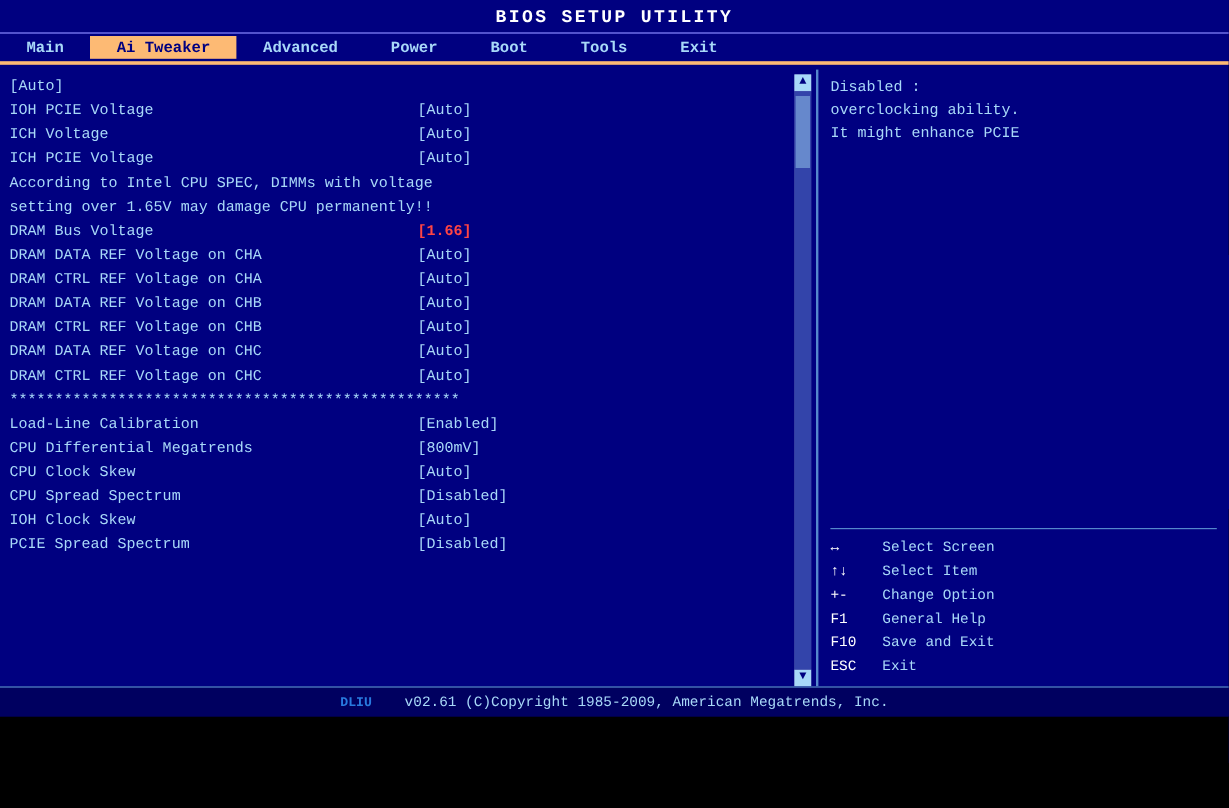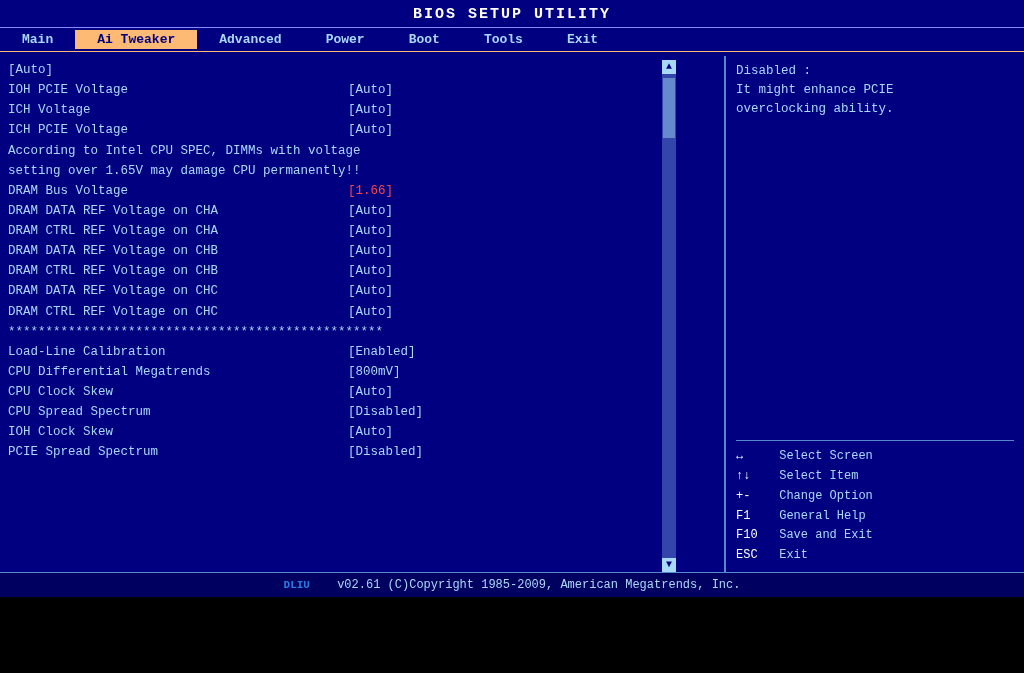--- a/index.html
+++ b/index.html
@@ -24,21 +24,21 @@
       font-size: 15px;
       font-weight: bold;
       padding: 6px 0 4px 0;
       letter-spacing: 2px;
     }
     .menu-bar {
       display: flex;
       flex-direction: row;
       background: #000080;
       border-top: 1px solid #8888ff;
-      border-bottom: 1px solid #fdba74;
+      border-bottom: 3px solid #fdba74;
       padding: 2px 0;
     }
     .menu-item {
       color: #a8d8f8;
       font-size: 13px;
       padding: 2px 22px;
       cursor: pointer;
       font-weight: bold;
     }
     .menu-item.active {
@@ -72,21 +72,21 @@
       flex: 0 0 340px;
       color: #a8d8f8;
       white-space: nowrap;
     }
     .settings-row .value {
       color: #a8d8f8;
       white-space: nowrap;
     }
     .settings-row .value.red {
       color: #ff4444;
-      font-weight: normal;
+      font-weight: bold;
     }
     .warning-text {
       color: #a8d8f8;
       font-size: 12.5px;
       line-height: 1.45;
       padding: 1px 0;
     }
     .separator-row {
       color: #a8d8f8;
       font-size: 12.5px;
@@ -126,21 +126,20 @@
       flex-direction: column;
       align-items: center;
       padding-top: 2px;
     }
     .right-panel {
       flex: 1;
       border-left: 2px solid #5588cc;
       padding: 6px 10px;
       display: flex;
       flex-direction: column;
-      margin-left: 44px;
     }
     .help-text {
       color: #a8d8f8;
       font-size: 12.5px;
       line-height: 1.5;
       flex: 1;
     }
     .divider-h {
       border-top: 1px solid #5588cc;
       margin: 6px 0;
@@ -277,22 +276,22 @@
         <div class="scrollbar-track">
           <div class="scrollbar-thumb"></div>
         </div>
         <div class="scrollbar-up" style="margin-top:auto;">▼</div>
       </div>
     </div>
 
     <div class="right-panel">
       <div class="help-text">
         <div>Disabled :</div>
+        <div>overclocking ability.</div>
         <div>It might enhance PCIE</div>
-        <div>overclocking ability.</div>
       </div>
       <div class="divider-h"></div>
       <div class="key-help">
         <div>
           <span class="key">↔</span>
           <span class="key-desc">Select Screen</span>
         </div>
         <div>
           <span class="key">↑↓</span>
           <span class="key-desc">Select Item</span>

